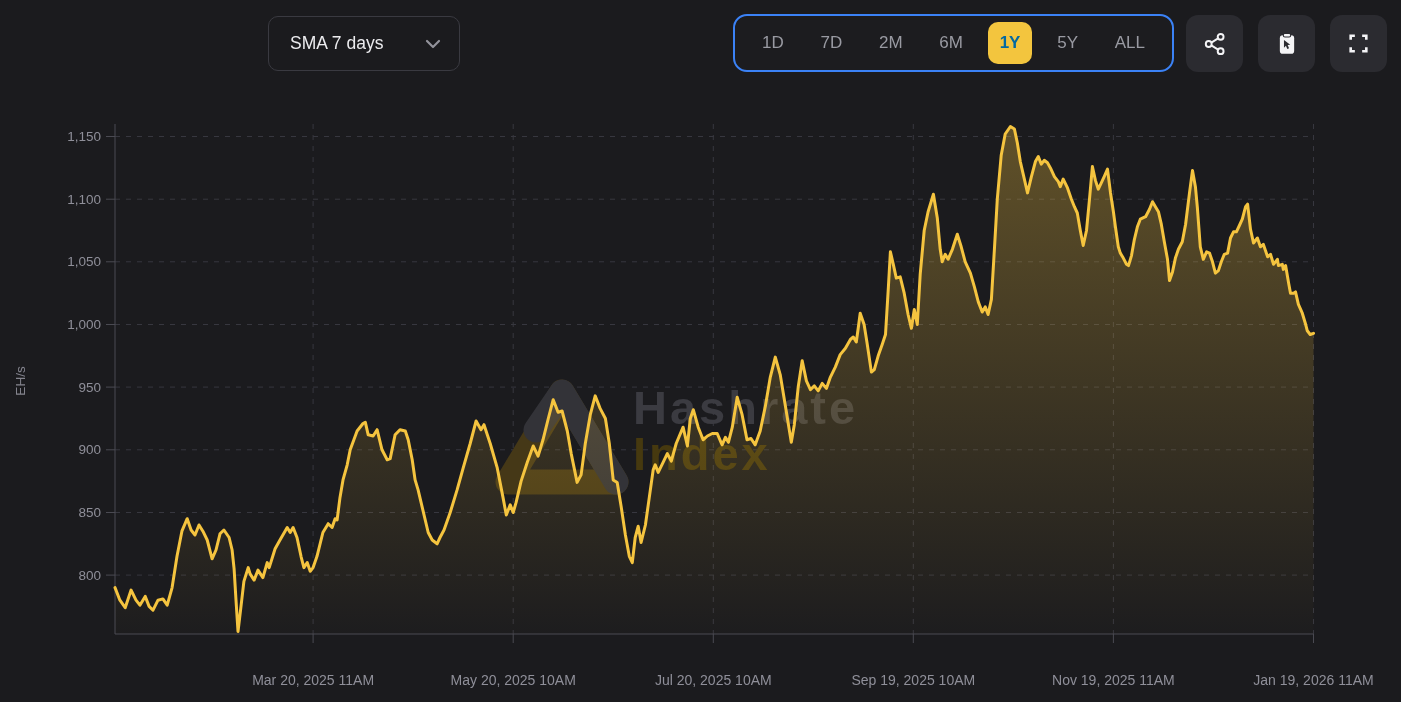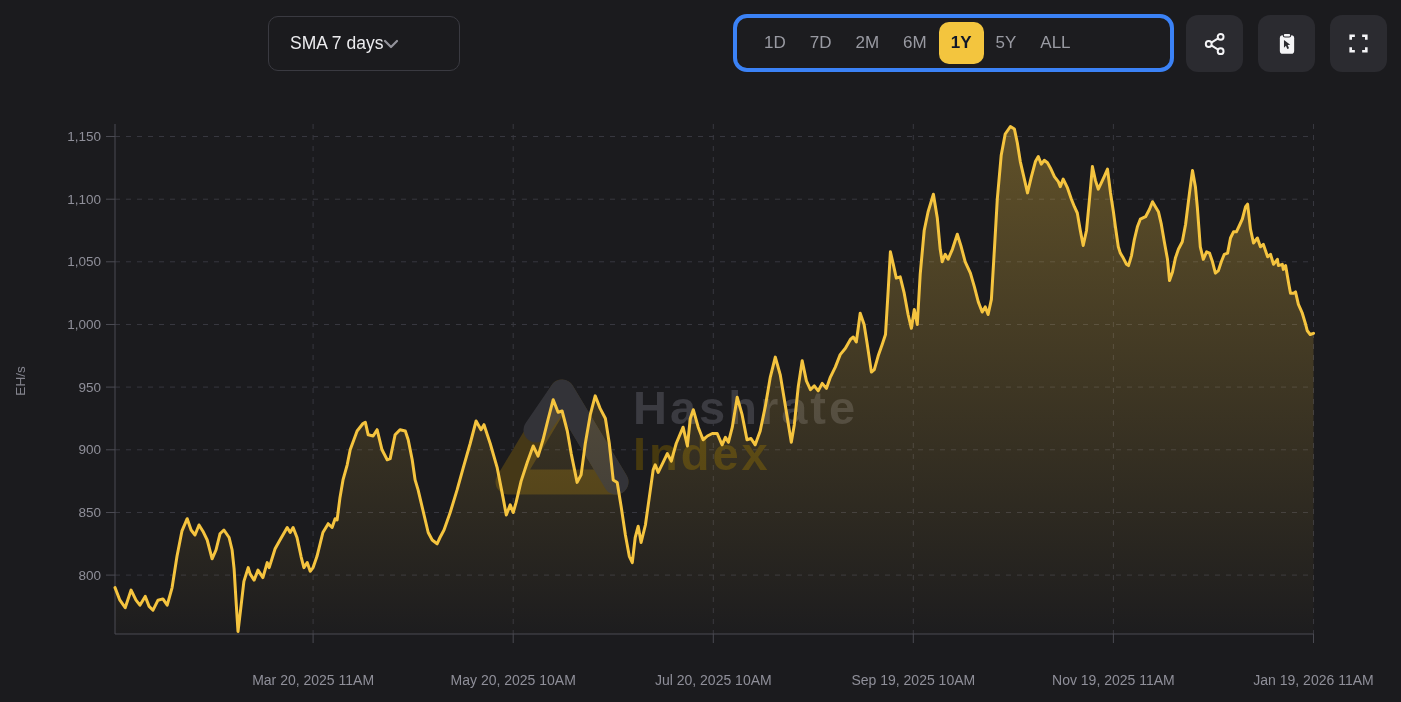--- a/index.html
+++ b/index.html
@@ -11,37 +11,37 @@
     -webkit-font-smoothing:antialiased;
   }
   .hdr{position:absolute;left:0;top:0;width:1401px;height:90px;}
   .title{
     position:absolute;left:11px;top:30px;margin:0;
     font-size:21.5px;font-weight:bold;color:#f3f3f5;letter-spacing:-0.2px;
   }
   .dropdown{
     position:absolute;left:268px;top:16px;width:192px;height:55px;
     background:transparent;border:1px solid #3a3a41;border-radius:10px;
-    display:flex;align-items:center;justify-content:flex-start;
+    display:flex;align-items:center;justify-content:space-between;
     padding:0 18px 0 21px;box-sizing:border-box;cursor:pointer;
   }
   .dropdown span{color:#ececef;font-size:17.5px;font-family:"Liberation Sans",sans-serif;}
   .ranges{
     position:absolute;left:733px;top:14px;width:441px;height:58px;
-    border:4px solid #3b82f6;border-radius:14px;box-sizing:border-box;
-    display:flex;align-items:center;
+    border:2px solid #3b82f6;border-radius:14px;box-sizing:border-box;
+    display:flex;align-items:center;justify-content:space-between;
     padding:0 15px;background:#1c1c1f;
   }
   .range-btn{
     background:none;border:none;color:#999aa2;font-size:17px;
     font-family:"Liberation Sans",sans-serif;
     padding:9px 12px;border-radius:10px;cursor:pointer;line-height:1.4;
   }
   .range-btn.active{
-    background:#f3c53e;color:#0f172a;font-weight:bold;
+    background:#f3c53e;color:#0369a1;font-weight:bold;
   }
   .tool-btn{
     position:absolute;top:15px;width:57px;height:57px;
     background:#2b2b30;border:none;border-radius:12px;cursor:pointer;
     display:flex;align-items:center;justify-content:center;
   }
   #btn-share{left:1186px;}
   #btn-copy{left:1258px;}
   #btn-full{left:1330px;}
   #chart{position:absolute;left:0;top:0;}

